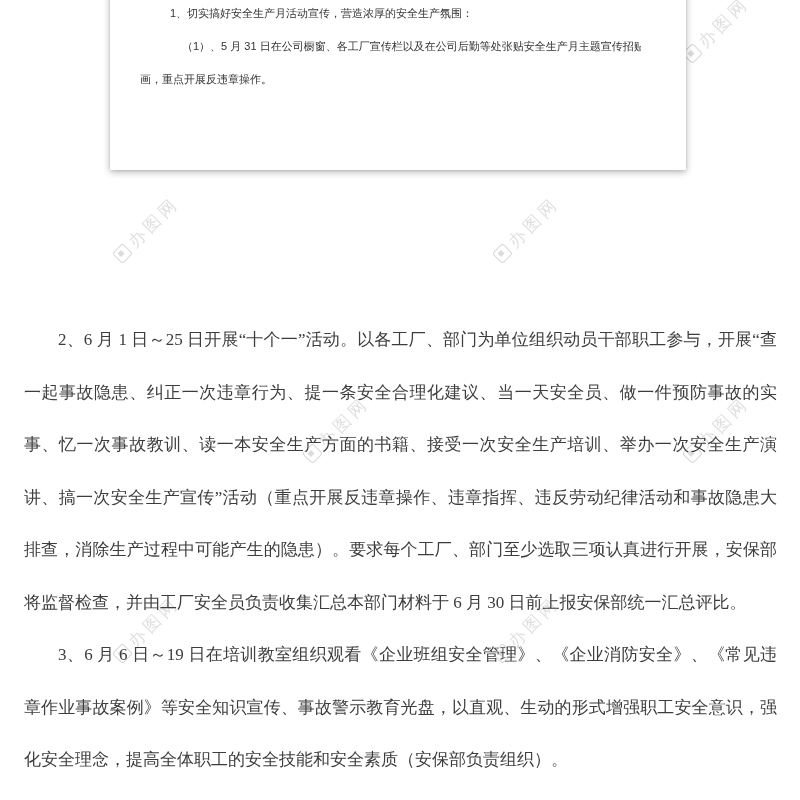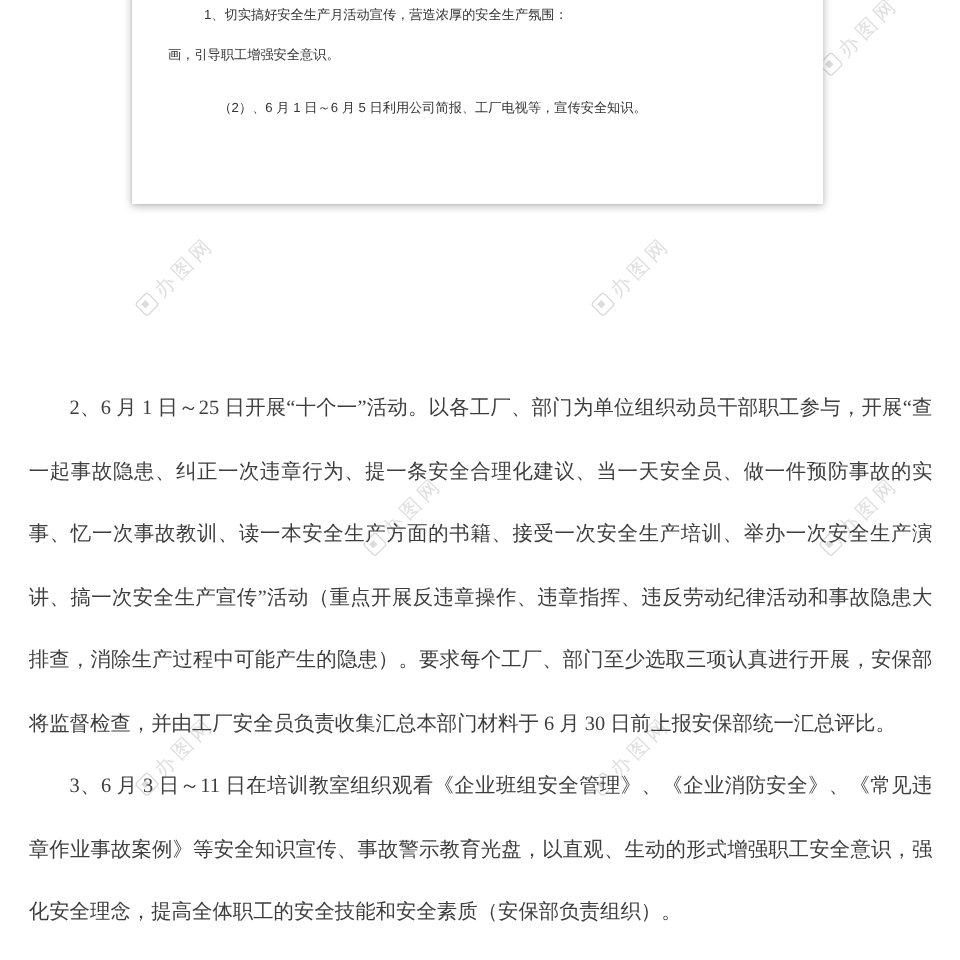--- a/index.html
+++ b/index.html
@@ -137,22 +137,22 @@
         <span>办图网</span>
       </div>
       <div class="wm" style="left: 485px; top: 618px;">
         <span class="wm-icon"></span>
         <span>办图网</span>
       </div>
     </div>
 
   <div class="page-card">
     <p class="pv ind-a">1、切实搞好安全生产月活动宣传，营造浓厚的安全生产氛围：</p>
-    <p class="pv ind-0">画，引导职工增强安全意识。</p>
-    <p class="pv ind-b gap-top">（2）、6 月 1 日～6 月 5 日利用公司简报、工厂电视等，宣传安全知识。</p>
+    <p class="pv ind-b">（1）、5 月 31 日在公司橱窗、各工厂宣传栏以及在公司后勤等处张贴安全生产月主题宣传招贴</p>
+    <p class="pv ind-0">画，重点开展反违章操作。</p>
   </div>
 
   <div class="body-text">
     <p>2、6 月 1 日～25 日开展“十个一”活动。以各工厂、部门为单位组织动员干部职工参与，开展“查一起事故隐患、纠正一次违章行为、提一条安全合理化建议、当一天安全员、做一件预防事故的实事、忆一次事故教训、读一本安全生产方面的书籍、接受一次安全生产培训、举办一次安全生产演讲、搞一次安全生产宣传”活动（重点开展反违章操作、违章指挥、违反劳动纪律活动和事故隐患大排查，消除生产过程中可能产生的隐患）。要求每个工厂、部门至少选取三项认真进行开展，安保部将监督检查，并由工厂安全员负责收集汇总本部门材料于 6 月 30 日前上报安保部统一汇总评比。</p>
-    <p>3、6 月 3 日～11 日在培训教室组织观看《企业班组安全管理》、《企业消防安全》、《常见违章作业事故案例》等安全知识宣传、事故警示教育光盘，以直观、生动的形式增强职工安全意识，强化安全理念，提高全体职工的安全技能和安全素质（安保部负责组织）。</p>
+    <p>3、6 月 6 日～19 日在培训教室组织观看《企业班组安全管理》、《企业消防安全》、《常见违章作业事故案例》等安全知识宣传、事故警示教育光盘，以直观、生动的形式增强职工安全意识，强化安全理念，提高全体职工的安全技能和安全素质（安保部负责组织）。</p>
   </div>
 
 </div>
 
 </body></html>

